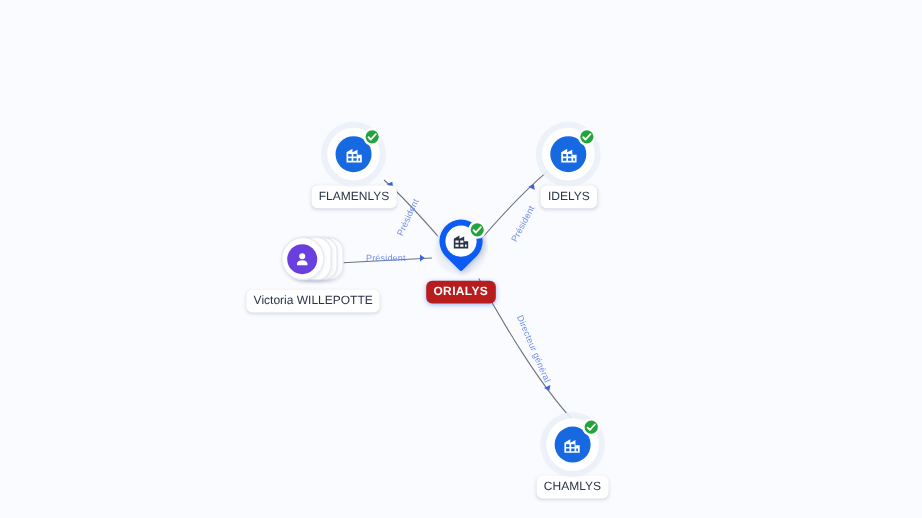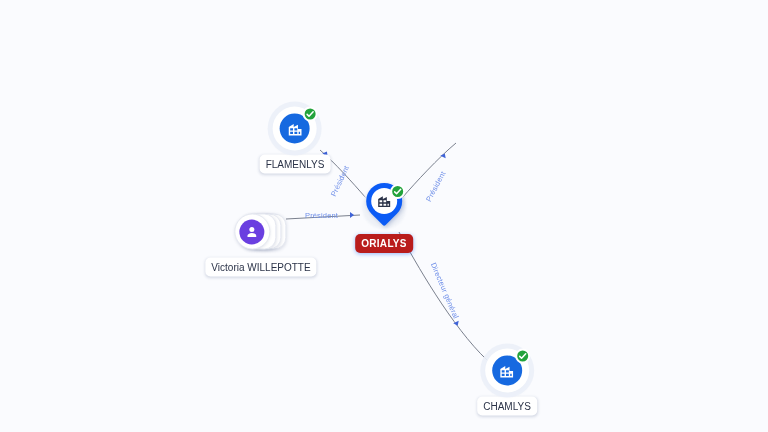--- a/index.html
+++ b/index.html
@@ -237,38 +237,53 @@
       </div>
       <div class="verified">
         <svg width="9" height="9" viewBox="0 0 24 24" fill="none" stroke="#ffffff" stroke-width="4" stroke-linecap="round" stroke-linejoin="round">
           <polyline points="4,13 9,18 20,6"></polyline>
         </svg>
       </div>
     </div>
     <div class="node-label">FLAMENLYS</div>
   </div>
 
-
-  <div class="node" style="left:507px; top:382px;align-items:center;">
+  <div class="node" style="left:474px; top:140px;">
     <div class="node-badge">
       <div class="disc">
         <svg width="17" height="17" viewBox="0 0 24 24" fill="#ffffff">
           <path d="M3 21V9l7-4v4l6-3v6h5v9H3zm2-2h4v-3H5v3zm0-5h4v-3H5v3zm6 5h4v-3h-4v3zm0-5h4v-3h-4v3zm6 5h2v-3h-2v3z"></path>
         </svg>
       </div>
       <div class="verified">
         <svg width="9" height="9" viewBox="0 0 24 24" fill="none" stroke="#ffffff" stroke-width="4" stroke-linecap="round" stroke-linejoin="round">
           <polyline points="4,13 9,18 20,6"></polyline>
         </svg>
       </div>
     </div>
+    <div class="node-label">IDELYS</div>
+  </div>
+
+  <div class="node" style="left:477px; top:382px;align-items:center;">
+    <div class="node-badge">
+      <div class="disc">
+        <svg width="17" height="17" viewBox="0 0 24 24" fill="#ffffff">
+          <path d="M3 21V9l7-4v4l6-3v6h5v9H3zm2-2h4v-3H5v3zm0-5h4v-3H5v3zm6 5h4v-3h-4v3zm0-5h4v-3h-4v3zm6 5h2v-3h-2v3z"></path>
+        </svg>
+      </div>
+      <div class="verified">
+        <svg width="9" height="9" viewBox="0 0 24 24" fill="none" stroke="#ffffff" stroke-width="4" stroke-linecap="round" stroke-linejoin="round">
+          <polyline points="4,13 9,18 20,6"></polyline>
+        </svg>
+      </div>
+    </div>
     <div class="node-label">CHAMLYS</div>
   </div>
 
-  <div class="node" style="left:261px; top:244px;">
+  <div class="node" style="left:261px; top:228px;">
     <div class="node-stack">
       <div class="card c3"></div>
       <div class="card c2"></div>
       <div class="card c1"></div>
       <div class="card c0">
         <div class="person-disc">
           <svg width="15" height="15" viewBox="0 0 24 24" fill="#ffffff">
             <circle cx="12" cy="8" r="4"></circle>
             <path d="M12 13.5c-4.2 0-7 2.3-7 4.5v2h14v-2c0-2.2-2.8-4.5-7-4.5z"></path>
           </svg>

